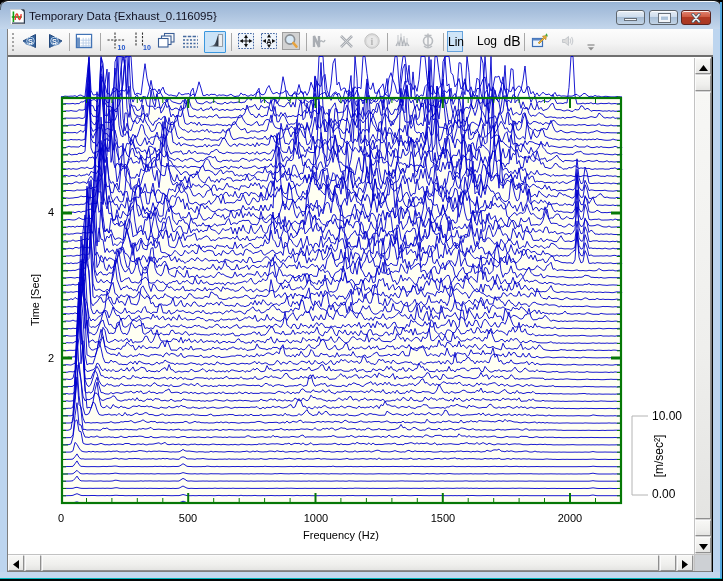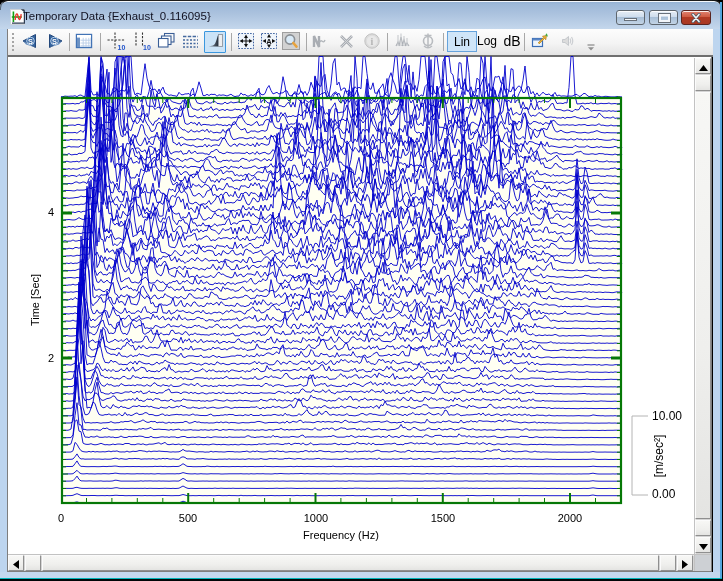--- a/index.html
+++ b/index.html
@@ -2,21 +2,21 @@
 <html><head><meta charset="utf-8"><style>
 * { margin:0; padding:0; box-sizing:border-box; }
 html,body { width:723px; height:581px; overflow:hidden; background:#000; }
 body { font-family:"Liberation Sans", sans-serif; position:relative; }
 #win { position:absolute; left:0; top:0; width:723px; height:581px; }
 
 #titlebar { position:absolute; left:0; top:0; width:722px; height:29px;
   background:linear-gradient(180deg,#8fadd0 0%,#9cb8d8 10%,#abc2de 45%,#c4d7ec 100%);
   border-top:1px solid #1d1d1d; border-radius:7px 7px 0 0;
   box-shadow:inset 0 1px 0 #f4f8fc; }
-#title { position:absolute; left:23px; top:10px; font-size:11.5px; line-height:12px; color:#101020; }
+#title { position:absolute; left:29px; top:10px; font-size:11.5px; line-height:12px; color:#101020; }
 #borderL { position:absolute; left:0; top:29px; width:8px; height:549px; background:#bdd5ef; }
 #borderR { position:absolute; left:713px; top:29px; width:7px; height:549px; background:#bdd5ef; }
 #edgeR1 { position:absolute; left:720px; top:2px; width:2px; height:576px; background:#53a7dd; }
 #edgeR2 { position:absolute; left:722px; top:0px; width:1px; height:581px; background:#000; }
 #borderB { position:absolute; left:0; top:572px; width:722px; height:6px; background:#c3d8ef; }
 #edgeB1 { position:absolute; left:0; top:578px; width:722px; height:1px; background:#00b4ba; }
 #edgeB2 { position:absolute; left:0; top:579px; width:722px; height:2px; background:#010608; }
 #clientline { position:absolute; left:7px; top:29px; width:1px; height:543px; background:#7e7e7e; }
 #clientlineR { position:absolute; left:711px; top:57px; width:1px; height:515px; background:#7e7e7e; }
 #clientlineB { position:absolute; left:7px; top:571px; width:705px; height:1px; background:#7e7e7e; }
@@ -155,21 +155,21 @@
       <div class="sep" style="left:379px"></div>
       <svg class="ticon" style="left:386px" width="18" height="19" viewBox="0 0 18 19">
         <path d="M2 14 L4 10 L5.5 14 M5 14 L7 5 L9 14 M8 14 L10 8 L12 14 M11 14 L13 11 L15 14" stroke="#acb0b6" stroke-width="1.1" fill="none"></path>
         <path d="M4 3 V14 M7 1.5 V14 M10 4 V14 M13 6 V14" stroke="#c2c5c9" stroke-width="1"></path>
       </svg>
       <svg class="ticon" style="left:411px" width="18" height="19" viewBox="0 0 18 19">
         <circle cx="9" cy="9" r="4.5" fill="none" stroke="#b9bcc0" stroke-width="1.6"></circle>
         <path d="M9 1.5 V16.5 M5.5 3.5 H12.5 M5 14 Q9 17.5 13 14" stroke="#b9bcc0" stroke-width="1.5" fill="none"></path>
       </svg>
       <div class="sep" style="left:435px"></div>
-      <div style="position:absolute;left:439px;top:1.5px;width:30px;height:21px;border:1.5px solid #66a3dc;background:#cfe5f8;color:#000;font-size:12px;text-align:center;line-height:20px">Lin</div>
+      <div style="position:absolute;left:439px;top:1.5px;width:16px;height:21px;border:1.5px solid #66a3dc;background:#cfe5f8;color:#000;font-size:12px;text-align:center;line-height:20px">Lin</div>
       <div style="position:absolute;left:465px;top:1.5px;width:28px;height:21px;color:#000;font-size:12px;text-align:center;line-height:20px">Log</div>
       <div style="position:absolute;left:492px;top:1.5px;width:24px;height:21px;color:#000;font-size:14px;text-align:center;line-height:20px">dB</div>
       <div class="sep" style="left:516px"></div>
       <svg class="ticon" style="left:523px" width="18" height="19" viewBox="0 0 18 19">
         <rect x="1.5" y="6.5" width="10" height="8" fill="#eef4fb" stroke="#3a6db5" stroke-width="1.2"></rect>
         <rect x="1.5" y="6.5" width="10" height="2" fill="#5a86c5"></rect>
         <path d="M8 12 L13.5 6.5 L14.8 7.8 L15.5 3.5 L11.5 4.2 L12.6 5.4 L7 11" fill="#e8b33c" stroke="#b17f1f" stroke-width="0.7"></path>
         <path d="M15.8 1.2 L17 4.8 L14.2 3.2 Z" fill="#3faa3f"></path>
       </svg>
       <svg class="ticon" style="left:551px" width="18" height="19" viewBox="0 0 18 19">

